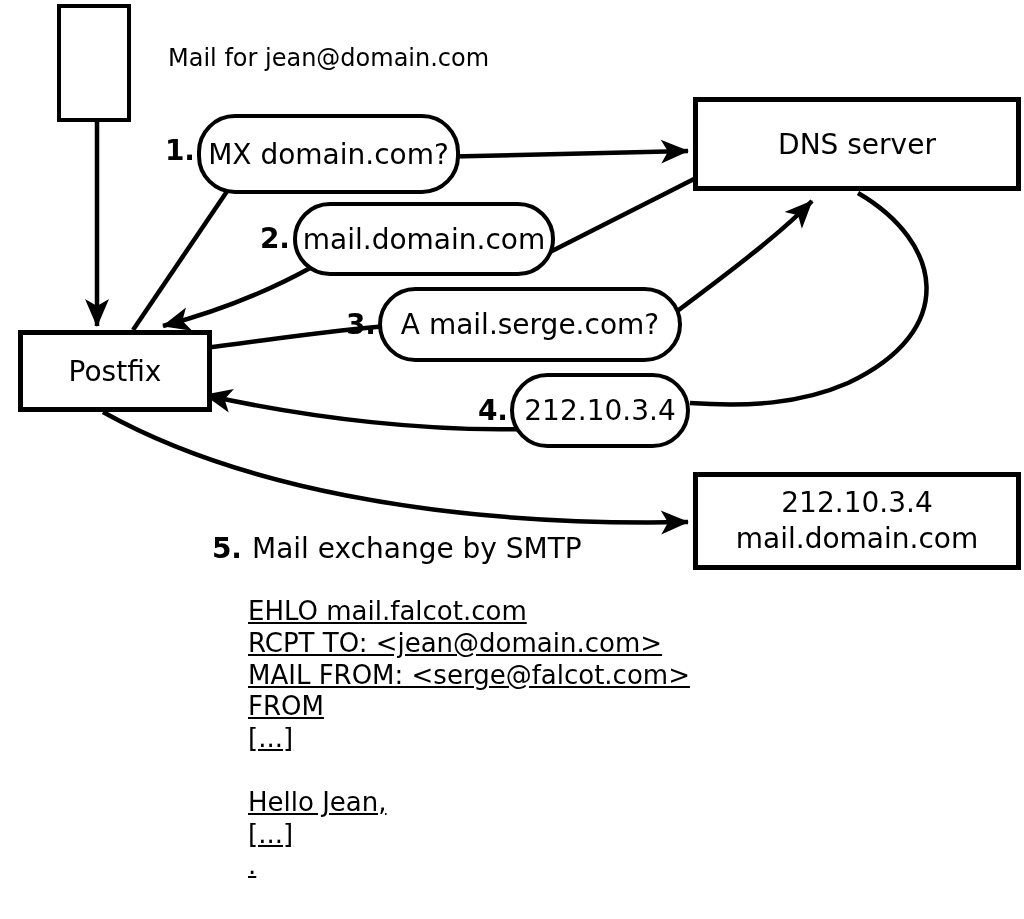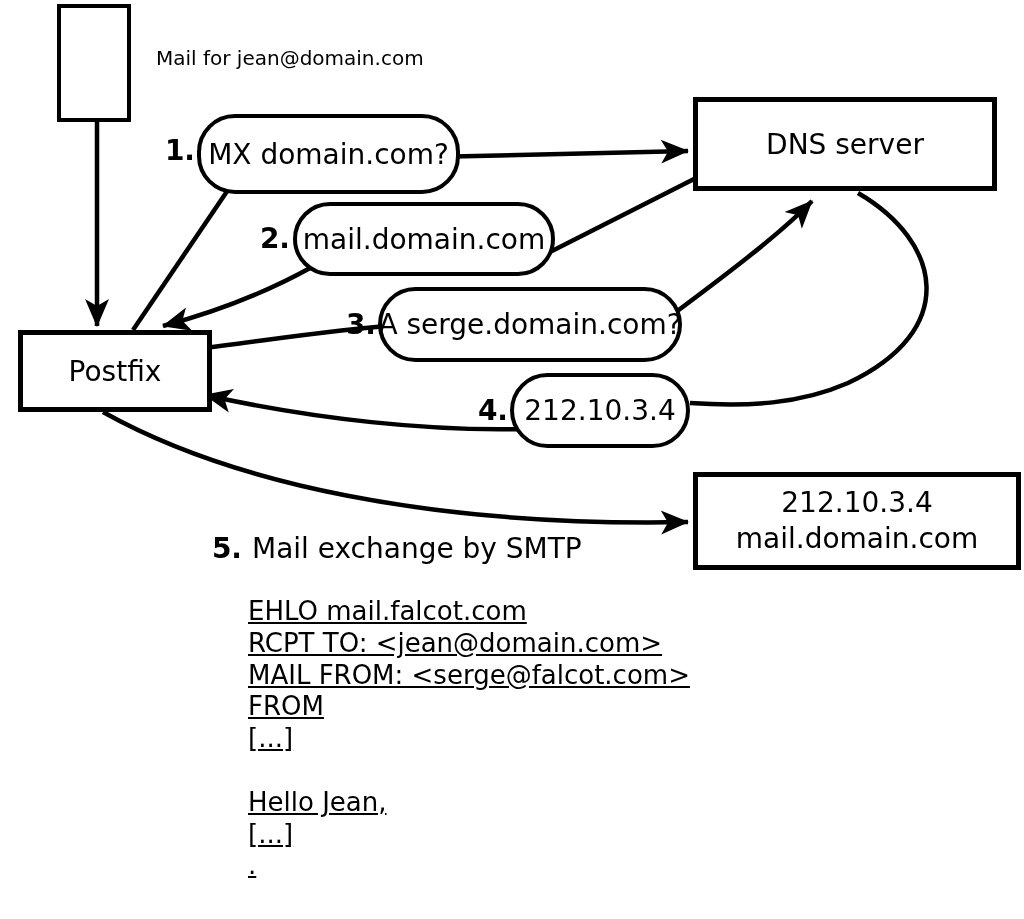--- a/index.html
+++ b/index.html
@@ -8,37 +8,37 @@
     font-family:"DejaVu Sans","Liberation Sans",sans-serif;color:#000;overflow:hidden;
   }
   .conn{position:absolute;left:0;top:0;z-index:1;}
   .node,.pill,.stepnum,.txt{position:absolute;z-index:2;box-sizing:border-box;}
   .node{
     background:#fff;border:5px solid #000;display:flex;align-items:center;justify-content:center;
     font-size:28px;text-align:center;
   }
   .user-rect{left:57px;top:4px;width:74px;height:118px;border-width:4px;}
   .postfix-box{left:18px;top:330px;width:194px;height:82px;}
-  .dns-box{left:693px;top:97px;width:304px;height:94px;}
+  .dns-box{left:693px;top:97px;width:328px;height:94px;}
   .mail-box{left:693px;top:472px;width:328px;height:98px;flex-direction:column;line-height:36px;}
   .pill{
     background:#fff;border:4.5px solid #000;border-radius:38px;
     display:flex;align-items:center;justify-content:center;font-size:28px;white-space:nowrap;
   }
   .pill-1{left:197px;top:114px;width:263px;height:80px;}
   .pill-2{left:293px;top:202px;width:262px;height:74px;}
   .pill-3{left:378px;top:287px;width:304px;height:75px;}
   .pill-4{left:510px;top:373px;width:180px;height:75px;}
   .stepnum{font-weight:bold;font-size:28px;text-align:right;width:50px;}
   .num-1{left:145px;top:114px;height:74px;line-height:74px;}
   .num-2{left:240px;top:202px;height:74px;line-height:74px;}
   .num-3{left:326px;top:287px;height:75px;line-height:75px;}
   .num-4{left:458px;top:373px;height:75px;line-height:75px;}
   .num-5{left:196px;top:534px;width:46px;line-height:30px;}
-  .title-txt{left:156px;top:43px;font-size:20px;line-height:30px;white-space:nowrap;}
+  .title-txt{left:168px;top:43px;font-size:24px;line-height:30px;white-space:nowrap;}
   .step5-txt{left:252px;top:534px;font-size:28px;line-height:30px;white-space:nowrap;}
   .smtp-block{left:248px;top:596px;font-size:26px;}
   .smtp-line{height:31.8px;line-height:31.8px;white-space:pre;text-decoration:underline;}
 </style>
 </head>
 <body>
 
 <div class="canvas">
 
   <svg class="conn" width="1024" height="919" viewBox="0 0 1024 919">
@@ -65,21 +65,21 @@
 
   <div class="txt title-txt">Mail for jean@domain.com</div>
 
   <div class="stepnum num-1">1.</div>
   <div class="pill pill-1">MX domain.com?</div>
 
   <div class="stepnum num-2">2.</div>
   <div class="pill pill-2">mail.domain.com</div>
 
   <div class="stepnum num-3">3.</div>
-  <div class="pill pill-3">A serge.domain.com?</div>
+  <div class="pill pill-3">A mail.serge.com?</div>
 
   <div class="stepnum num-4">4.</div>
   <div class="pill pill-4">212.10.3.4</div>
 
   <div class="node postfix-box">
     <span>Postfix</span>
   </div>
 
   <div class="node dns-box">
     <span>DNS server</span>

